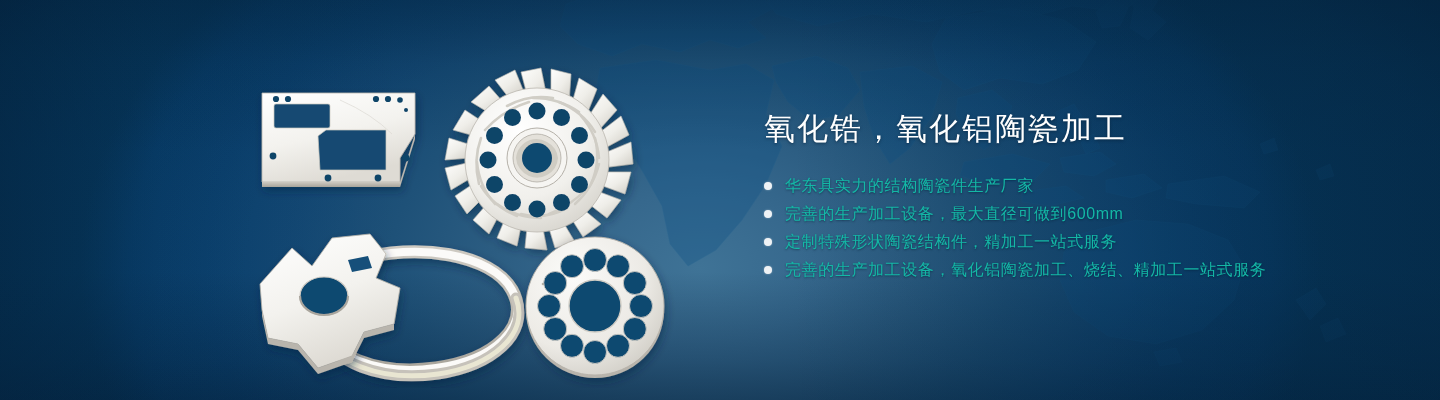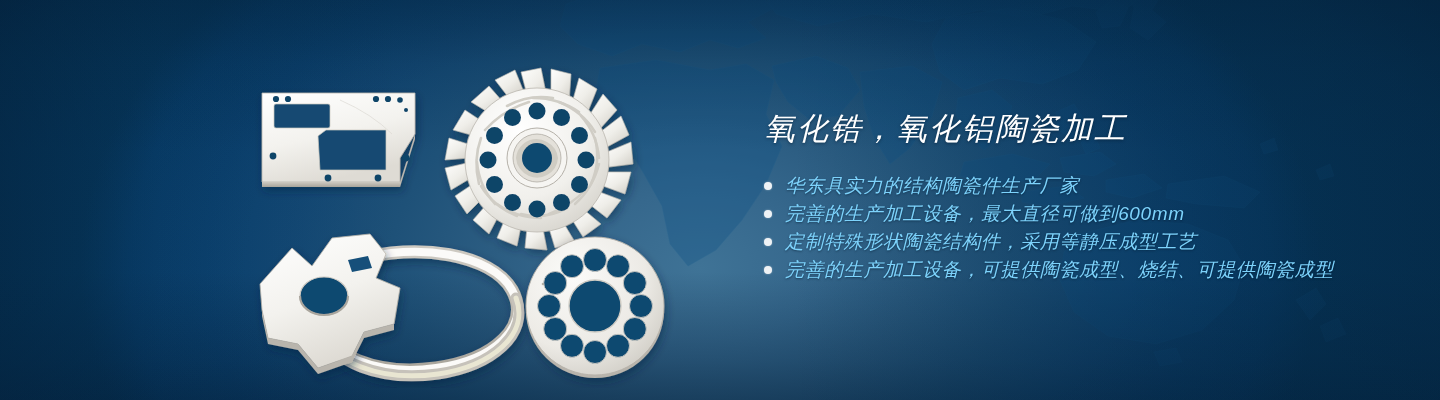--- a/index.html
+++ b/index.html
@@ -75,21 +75,20 @@
     left: 240px; top: 38px;
     width: 450px; height: 350px;
   }
   .products svg { display:block; width:100%; height:100%; }
 
   
   .copy {
     position: absolute;
     left: 764px; top: 108px;
     width: 620px;
-    font-style: italic;
   }
   .headline {
     font-size: 31px;
     line-height: 42px;
     letter-spacing: 2px;
     color: #ffffff;
     font-weight: 400;
     white-space: nowrap;
     text-shadow: 0 1px 3px rgba(2,24,44,0.55);
   }
@@ -107,23 +106,23 @@
   }
   .dot {
     width: 8px; height: 8px;
     border-radius: 50%;
     background: #eef2f5;
     flex: 0 0 auto;
     margin-right: 13px;
     box-shadow: 0 0 2px rgba(255,255,255,0.45);
   }
   .btext {
-    font-size: 19px;
+    font-size: 16px;
     line-height: 23px;
-    color: #7dd3fc;
+    color: #14b8a6;
     letter-spacing: 0.6px;
     white-space: nowrap;
     text-shadow: 0 1px 2px rgba(2,24,44,0.5);
   }
 </style>
 </head>
 <body>
 
 <div id="banner">
 
@@ -374,22 +373,22 @@
       <li class="bullet">
         <span class="dot"></span>
         <span class="btext">华东具实力的结构陶瓷件生产厂家</span>
       </li>
       <li class="bullet">
         <span class="dot"></span>
         <span class="btext">完善的生产加工设备，最大直径可做到600mm</span>
       </li>
       <li class="bullet">
         <span class="dot"></span>
-        <span class="btext">定制特殊形状陶瓷结构件，采用等静压成型工艺</span>
+        <span class="btext">定制特殊形状陶瓷结构件，精加工一站式服务</span>
       </li>
       <li class="bullet">
         <span class="dot"></span>
-        <span class="btext">完善的生产加工设备，可提供陶瓷成型、烧结、可提供陶瓷成型</span>
+        <span class="btext">完善的生产加工设备，氧化铝陶瓷加工、烧结、精加工一站式服务</span>
       </li>
     </ul>
   </div>
 
 </div>
 
 </body></html>

